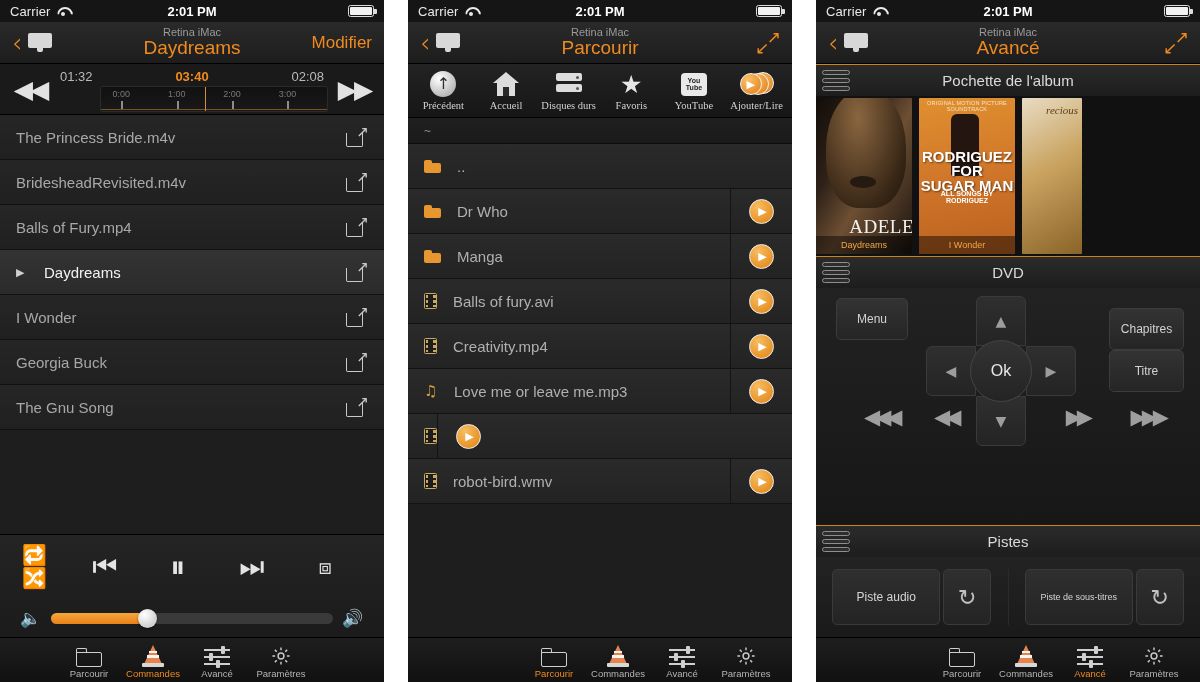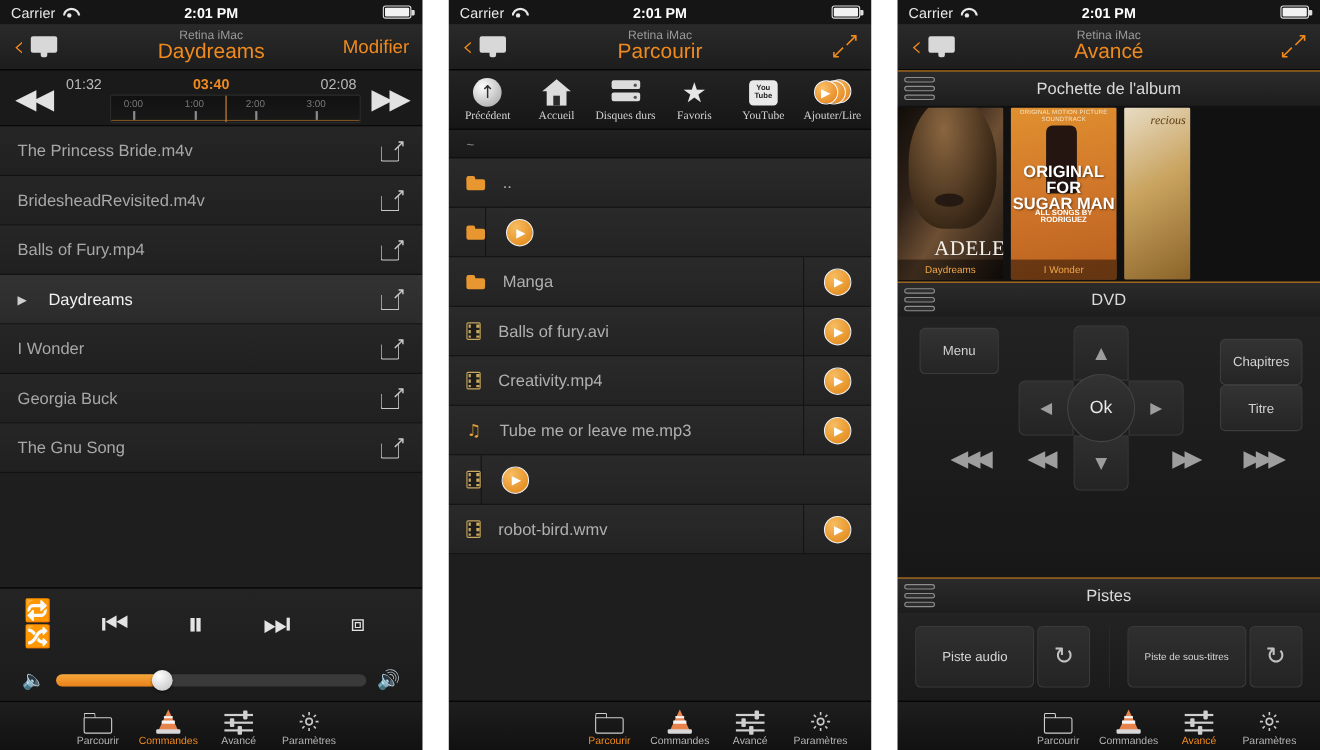--- a/index.html
+++ b/index.html
@@ -663,20 +663,21 @@
             <span class="t"></span>
             <span class="b"></span>
           </span>
         <span class="fname">..</span>
       </div>
       <div class="row2">
         <span class="ic-folder2">
             <span class="t"></span>
             <span class="b"></span>
           </span>
+        <span class="fname">Dr Who</span>
         <span class="playcell">
             <span class="play-circ">▶</span>
           </span>
       </div>
       <div class="row2">
         <span class="ic-folder2">
             <span class="t"></span>
             <span class="b"></span>
           </span>
         <span class="fname">Manga</span>
@@ -709,21 +710,21 @@
             <span class="h" style="left:1.5px;top:11.5px"></span>
             <span class="h" style="right:1.5px;top:11.5px"></span>
           </span>
         <span class="fname">Creativity.mp4</span>
         <span class="playcell">
             <span class="play-circ">▶</span>
           </span>
       </div>
       <div class="row2">
         <span class="ic-music">♫</span>
-        <span class="fname">Tube me or leave me.mp3</span>
+        <span class="fname">Love me or leave me.mp3</span>
         <span class="playcell">
             <span class="play-circ">▶</span>
           </span>
       </div>
       <div class="row2">
         <span class="ic-film">
             <span class="fr"></span>
             <span class="h" style="left:1.5px;top:2px"></span>
             <span class="h" style="right:1.5px;top:2px"></span>
             <span class="h" style="left:1.5px;top:7px"></span>
@@ -843,21 +844,21 @@
       <div class="art art2">
         <span class="hair"></span>
         <span class="eye"></span>
         <span class="adele">ADELE</span>
         <span class="cap">Daydreams</span>
       </div>
       <div class="art art3">
         <span class="top">ORIGINAL MOTION PICTURE SOUNDTRACK</span>
         <span class="fig"></span>
         <span class="m1">
-          <span>ORIGINAL</span><br>
+          <span>RODRIGUEZ</span><br>
           <span>FOR</span><br>
           <span>SUGAR MAN</span>
         </span>
         <span class="m2">ALL SONGS BY RODRIGUEZ</span>
         <span class="cap">I Wonder</span>
       </div>
       <div class="art art4">
         <span class="w">recious</span>
       </div>
     </div>

